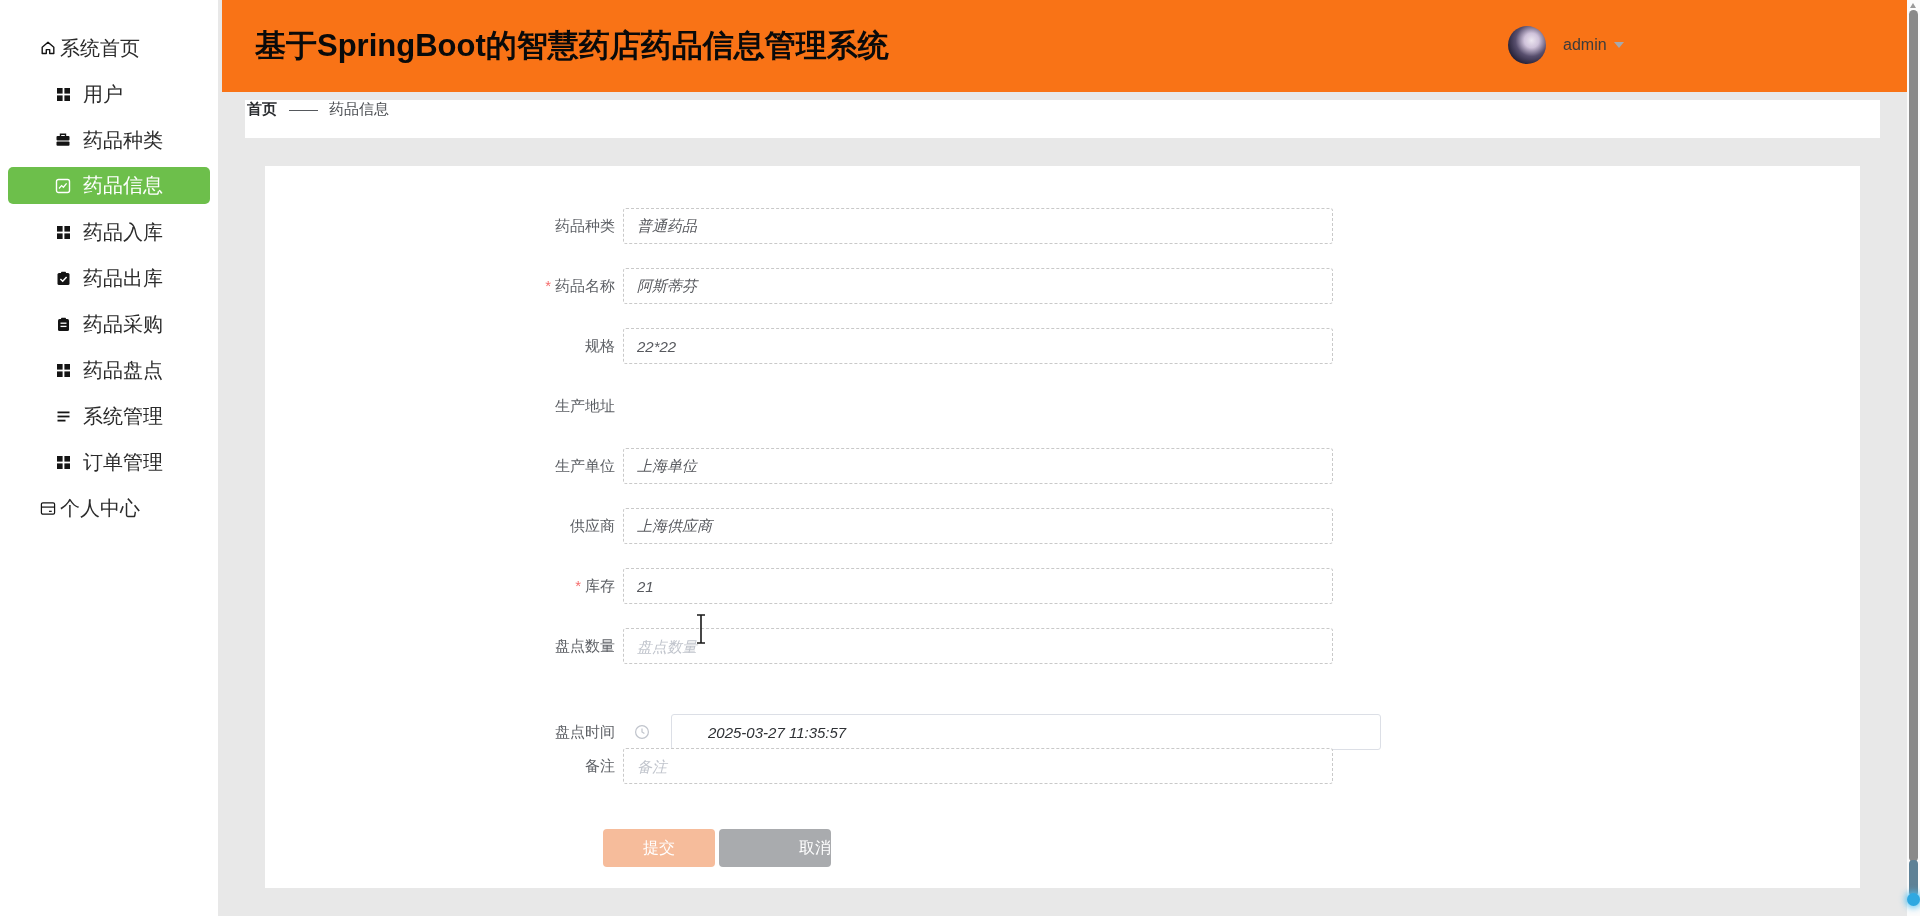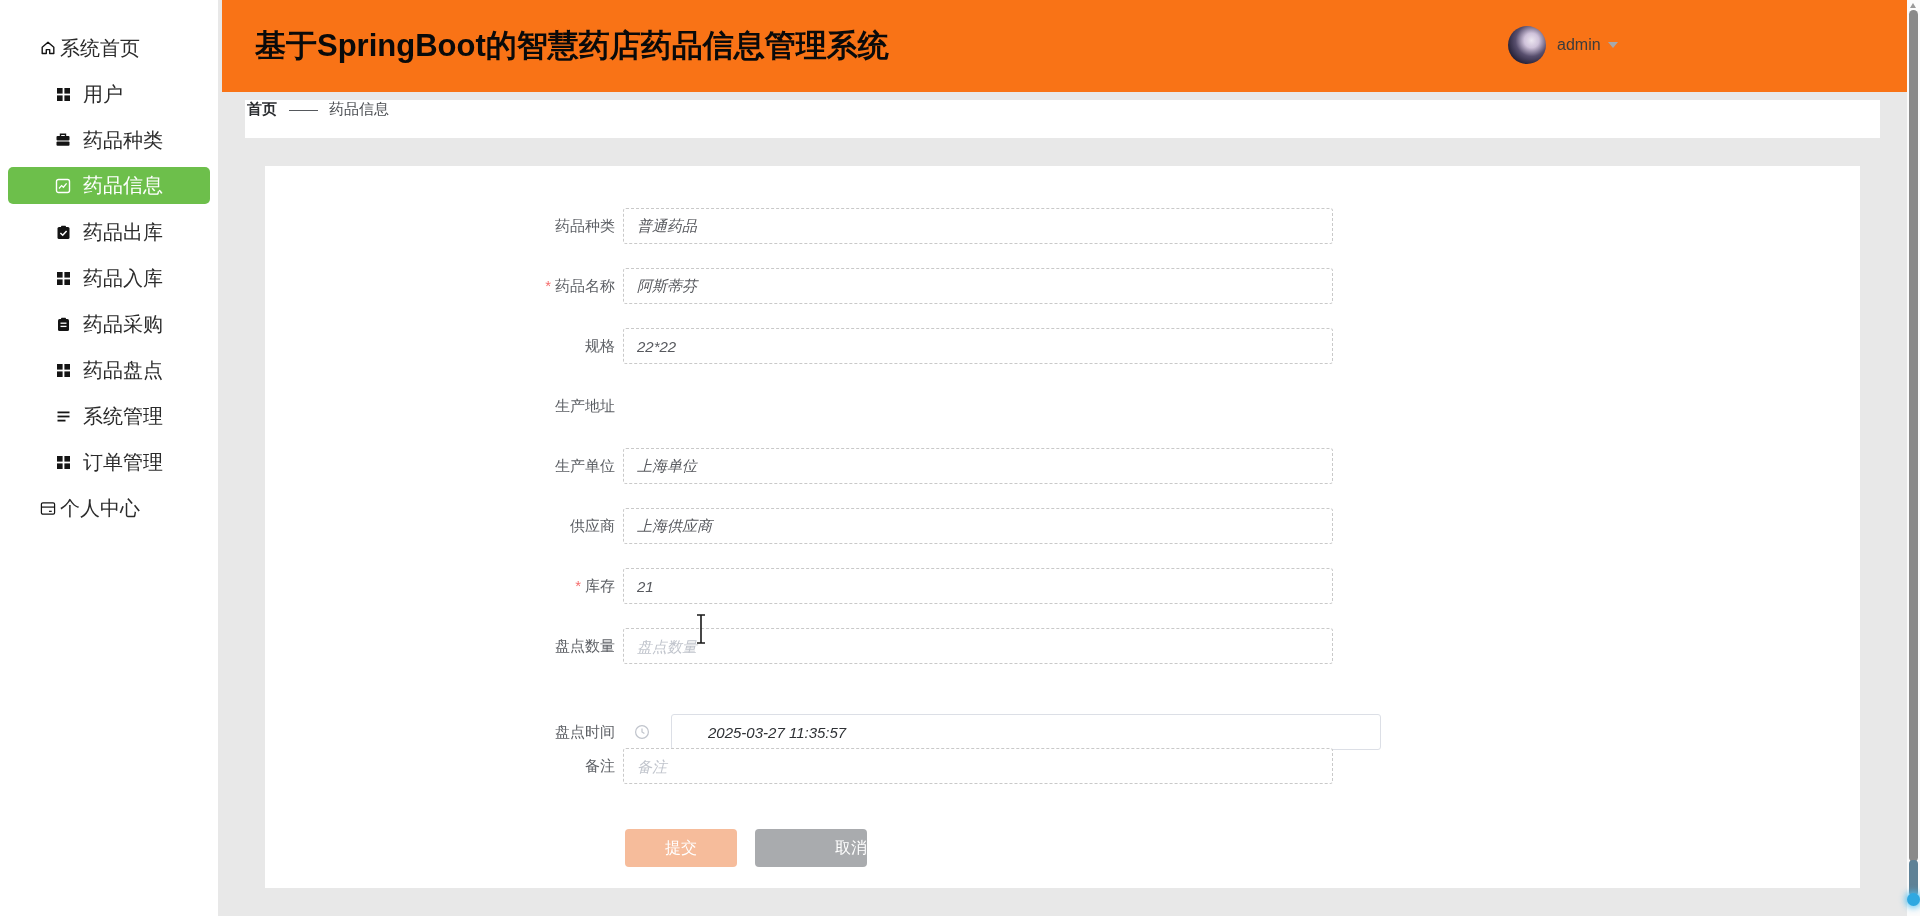--- a/index.html
+++ b/index.html
@@ -16,37 +16,37 @@
   .side-item.top { padding-left:40px; }
   .side-item.top .si-icon { margin-right:4px; }
   .side-item.active { background:var(--green,#6dbf4b); color:#fff; border-radius:5px; margin:4px 8px 5px; height:37px; padding-left:47px; }
   .side-item.active .si-icon { color:#fff; }
   
   .header { position:absolute; left:222px; top:0; width:1686px; height:92px; background:#f97316; }
   .page-title { position:absolute; left:33px; top:0; line-height:92px; font-size:31px; font-weight:800; color:#0a0a0a; white-space:nowrap; }
   .user { position:absolute; left:1508px; top:26px; display:flex; align-items:center; cursor:pointer; }
   .avatar { width:38px; height:38px; border-radius:50%; flex:none;
             background:radial-gradient(circle at 62% 38%, #ece6f0 0%, #cfc2da 22%, #584f6e 48%, #201c31 78%, #15121f 100%); }
-  .user-name { margin-left:11px; font-size:16px; color:#3c3c3c; }
+  .user-name { margin-left:17px; font-size:16px; color:#3c3c3c; }
   .caret { margin-left:7px; width:0; height:0; border-left:5px solid transparent; border-right:5px solid transparent; border-top:6px solid #a6a9ad; }
   
   .breadcrumb { position:absolute; left:245px; top:100px; width:1635px; height:38px; background:#fff; display:flex; align-items:flex-start; padding-left:2px; font-size:15px; }
   .bc-home { font-weight:bold; color:#2b2d30; cursor:pointer; }
   .bc-sep { margin:0 12px; color:#55585c; letter-spacing:-1px; }
   .bc-cur { color:#4a4d51; }
   
   .card { position:absolute; left:265px; top:166px; width:1595px; height:722px; background:#fff; }
   .row { position:absolute; left:0; width:100%; height:36px; }
   .lbl { position:absolute; left:0; width:350px; text-align:right; line-height:36px; font-size:15px; color:#5c5f64; white-space:nowrap; }
   .req { color:var(--red,#f56c6c); margin-right:4px; }
   .ipt { position:absolute; left:358px; top:0; width:710px; height:36px; border:1px dashed #c9c9c9; border-radius:3px; background:#fff; padding:0 13px; font-size:15px; color:#57595e; font-family:inherit; outline:none;font-style:italic; }
   .ipt::placeholder { color:#c0c4cc; }
   .ipt.solid { border:1px solid #dcdfe6; padding-left:36px; color:#2e3135;margin-left:48px; }
   .clock-icon { position:absolute; left:369px; top:10px; width:16px; height:16px; color:#c0c4cc; z-index:2; }
-  .btns { position:absolute; top:663px; left:360px; display:flex; gap:18px; }
+  .btns { position:absolute; top:663px; left:338px; display:flex; gap:4px; }
   .btn { width:112px; height:38px; border:none; border-radius:4px; color:#fff; font-size:16px; font-family:inherit; cursor:pointer; }
   .btn-submit { background:var(--salmon,#f6bc9b); }
   .btn-cancel { background:var(--gray,#a9abae);text-align:right; }
   
   .scrollcol { position:absolute; right:0; top:0; width:13px; height:916px; background:#fbfbfb; }
   .sc-arrow { position:absolute; top:3px; left:3px; width:0; height:0; border-left:3.5px solid transparent; border-right:3.5px solid transparent; border-bottom:5px solid #9a9a9a; }
   .sc-thumb { position:absolute; left:2px; width:9px; top:10px; height:852px; background:#8a8a8a; border-radius:5px; }
   .sc-stem { position:absolute; left:2px; width:9px; top:860px; height:36px; background:#5e8196; border-radius:4px; }
   .sc-bulb { position:absolute; left:0; width:13px; height:13px; top:893px; background:var(--blue,#2fa8e1); border-radius:50%; box-shadow:0 0 6px 2px rgba(80,190,240,.85); }
   
@@ -90,37 +90,37 @@
       <svg width="16" height="16" viewBox="0 0 16 16">
           <rect x="1.5" y="1.5" width="13" height="13" rx="2" fill="none" stroke="currentColor" stroke-width="1.4"></rect>
           <polyline points="4,10.5 6.6,7.6 8.4,9.2 11.6,5.4" fill="none" stroke="currentColor" stroke-width="1.3"></polyline>
         </svg>
     </span>
     <span class="si-label">药品信息</span>
   </div>
   <div class="side-item">
     <span class="si-icon">
       <svg width="15" height="15" viewBox="0 0 15 15">
+          <rect x="1" y="1" width="5.6" height="5.6" fill="currentColor"></rect>
+          <rect x="8.4" y="1" width="5.6" height="5.6" fill="currentColor"></rect>
+          <rect x="1" y="8.4" width="5.6" height="5.6" fill="currentColor"></rect>
+          <rect x="8.4" y="8.4" width="5.6" height="5.6" fill="currentColor"></rect>
+        </svg>
+    </span>
+    <span class="si-label">药品入库</span>
+  </div>
+  <div class="side-item">
+    <span class="si-icon">
+      <svg width="15" height="15" viewBox="0 0 15 15">
           <rect x="1.5" y="2" width="12" height="12" rx="1.5" fill="currentColor"></rect>
           <rect x="5" y="0.8" width="5" height="2.4" rx="0.8" fill="currentColor"></rect>
           <polyline points="4.4,8 6.7,10.2 10.6,5.9" fill="none" stroke="#fff" stroke-width="1.5"></polyline>
         </svg>
     </span>
     <span class="si-label">药品出库</span>
-  </div>
-  <div class="side-item">
-    <span class="si-icon">
-      <svg width="15" height="15" viewBox="0 0 15 15">
-          <rect x="1" y="1" width="5.6" height="5.6" fill="currentColor"></rect>
-          <rect x="8.4" y="1" width="5.6" height="5.6" fill="currentColor"></rect>
-          <rect x="1" y="8.4" width="5.6" height="5.6" fill="currentColor"></rect>
-          <rect x="8.4" y="8.4" width="5.6" height="5.6" fill="currentColor"></rect>
-        </svg>
-    </span>
-    <span class="si-label">药品入库</span>
   </div>
   <div class="side-item">
     <span class="si-icon">
       <svg width="15" height="15" viewBox="0 0 15 15">
           <rect x="2" y="2" width="11" height="12" rx="1.5" fill="currentColor"></rect>
           <rect x="5" y="0.8" width="5" height="2.4" rx="0.8" fill="currentColor"></rect>
           <line x1="4.5" y1="6.2" x2="10.5" y2="6.2" stroke="#fff" stroke-width="1.3"></line>
           <line x1="4.5" y1="9.4" x2="10.5" y2="9.4" stroke="#fff" stroke-width="1.3"></line>
         </svg>
     </span>

